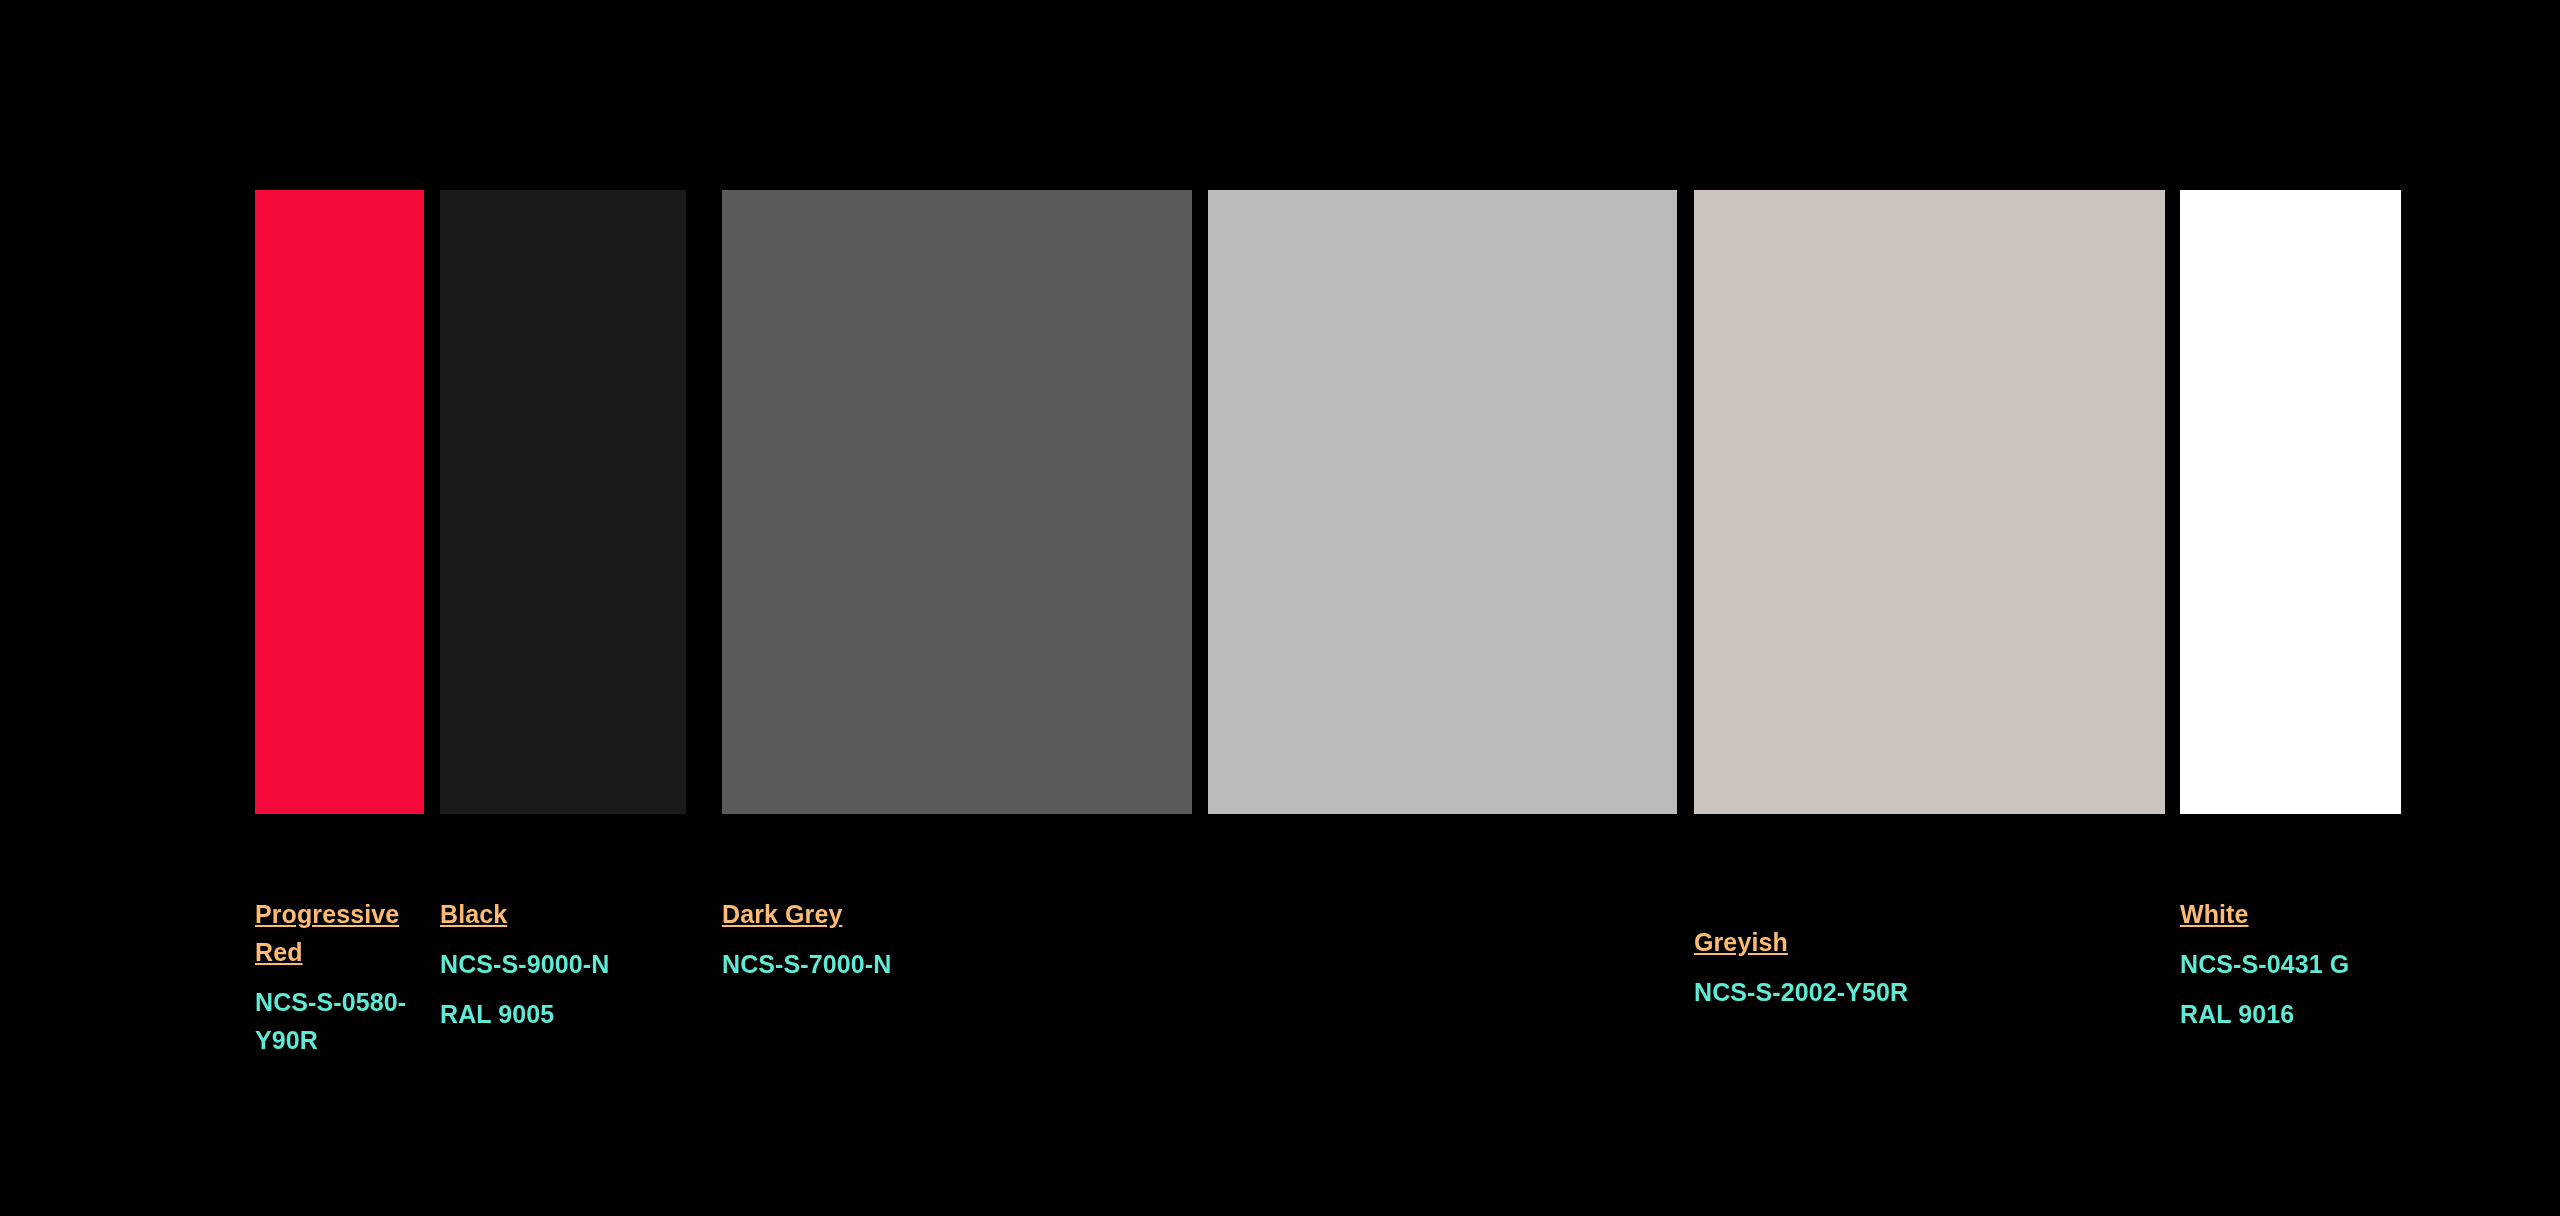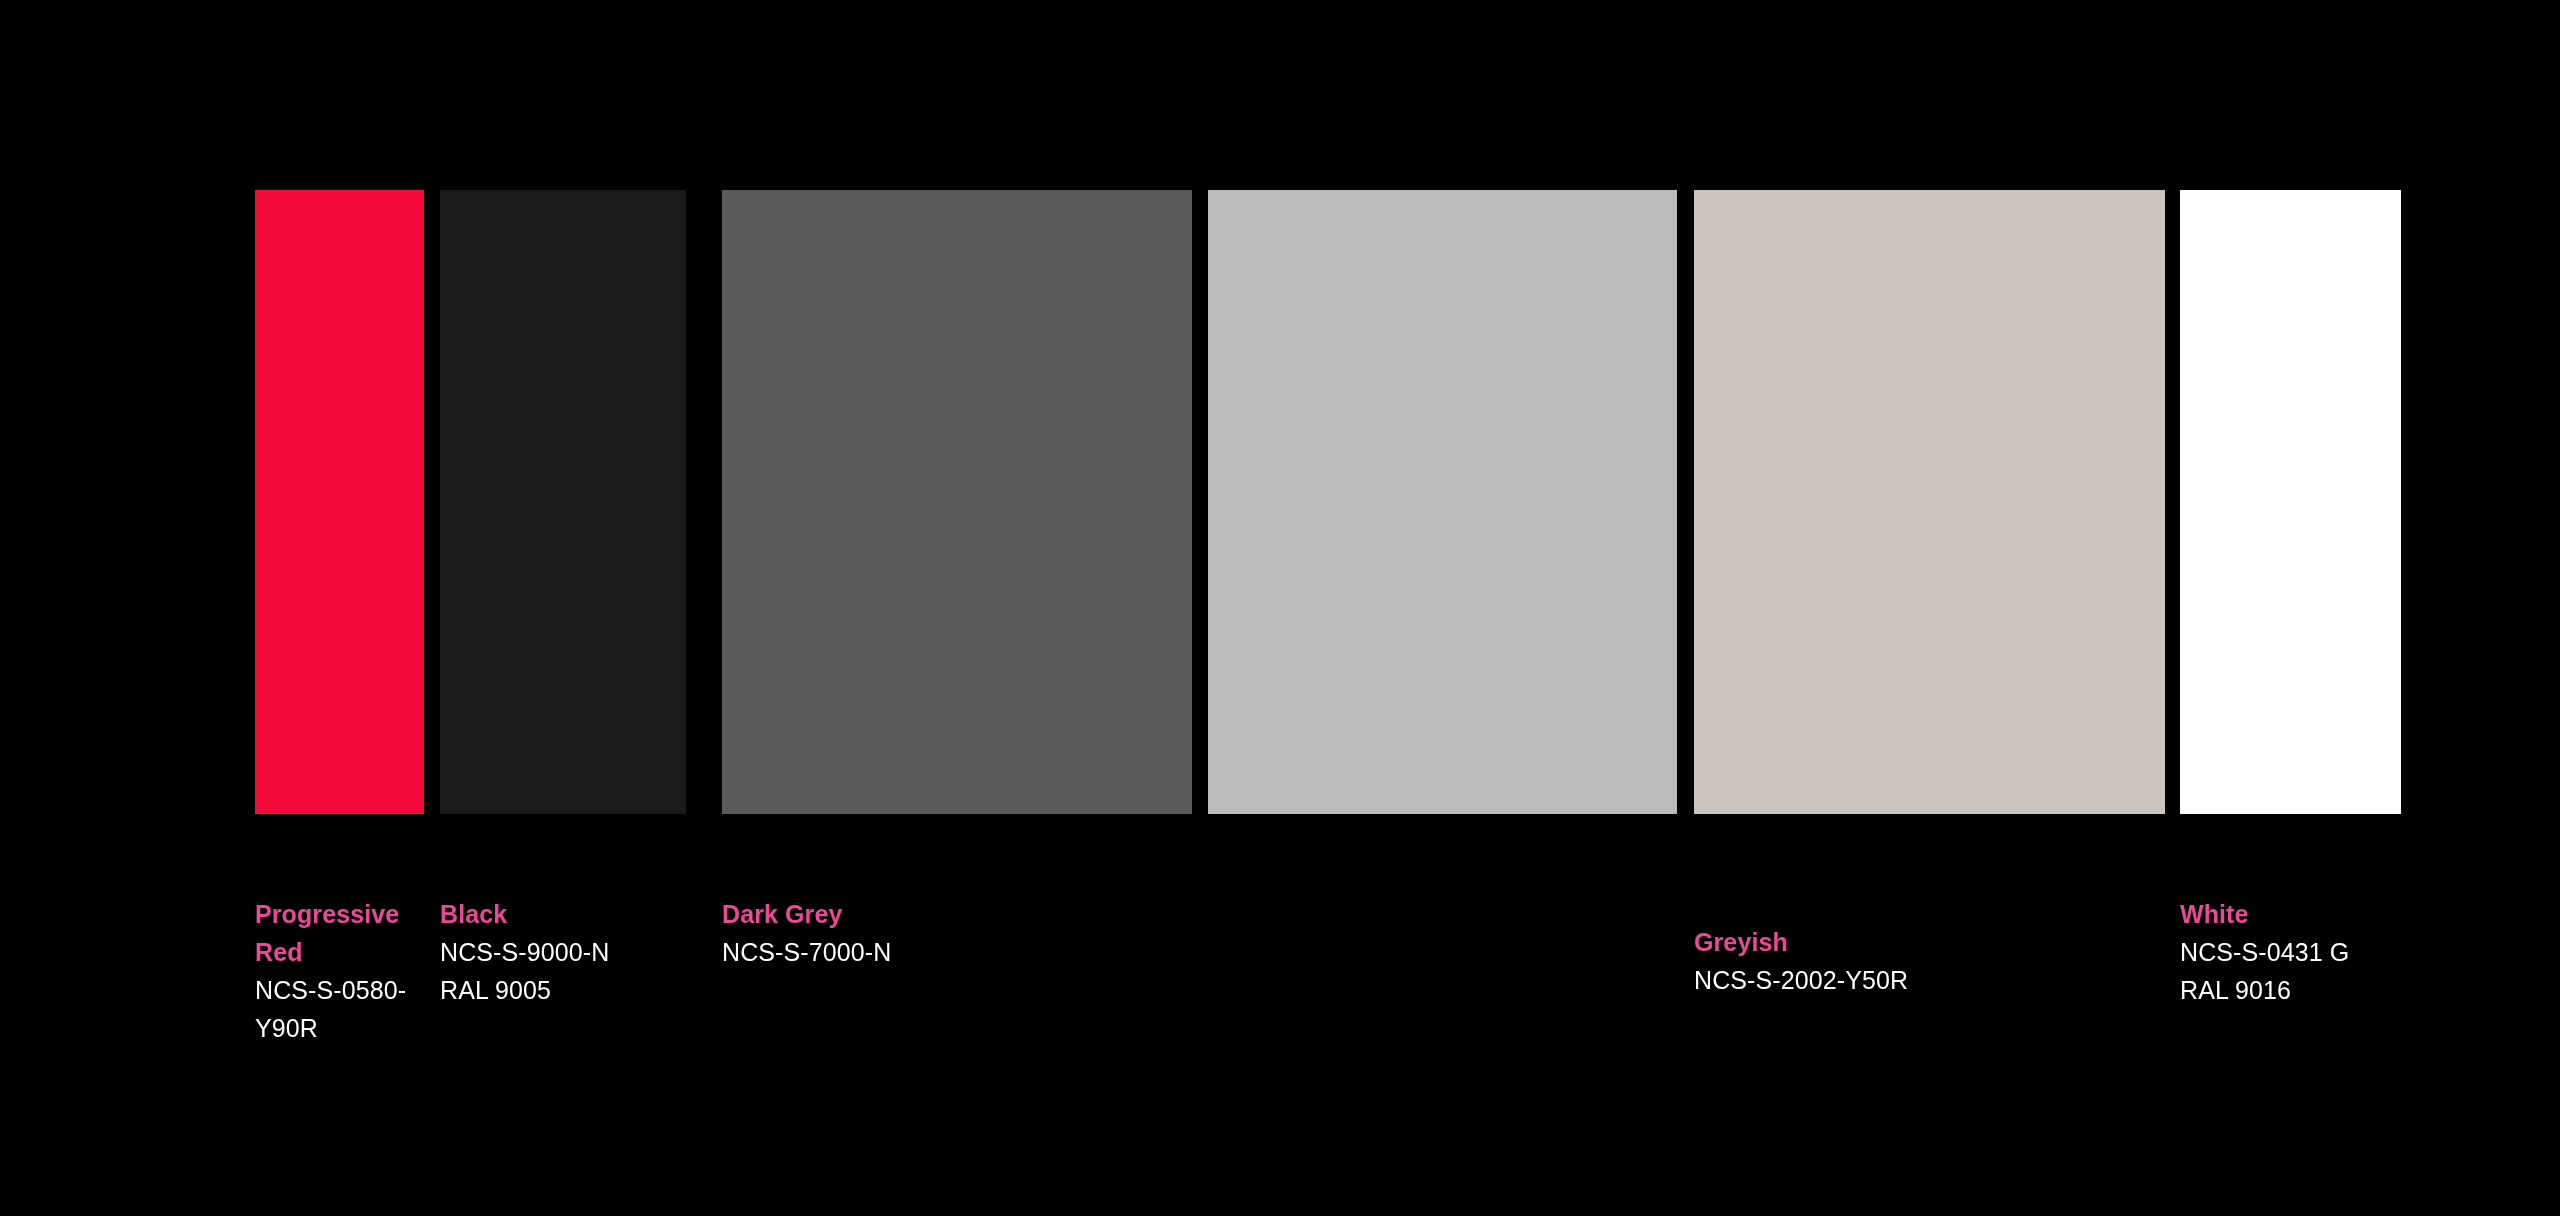--- a/index.html
+++ b/index.html
@@ -35,36 +35,38 @@
   .swatch-caption {
     position: absolute;
     top: 705px;
     left: 0;
     width: 100%;
   }
 
   .swatch-name {
     font-size: 25px;
     font-weight: bold;
-    color: #ec4899;
+    color: #fdba74;
     line-height: 38px;
     letter-spacing: 0.1px;
+    text-decoration: underline;
   }
 
   .swatch-codes {
     margin-top: 0;
   }
 
   .swatch-code {
     font-size: 25px;
-    font-weight: normal;
-    color: #ffffff;
+    font-weight: bold;
+    color: #5eead4;
     line-height: 38px;
     letter-spacing: 0.1px;
     white-space: nowrap;
+    margin-top: 12px;
   }
 
   .code-wrap {
     white-space: normal;
   }
 </style>
 </head>
 <body>
 
 <div id="palette-board" style="background: rgb(0, 0, 0);">

